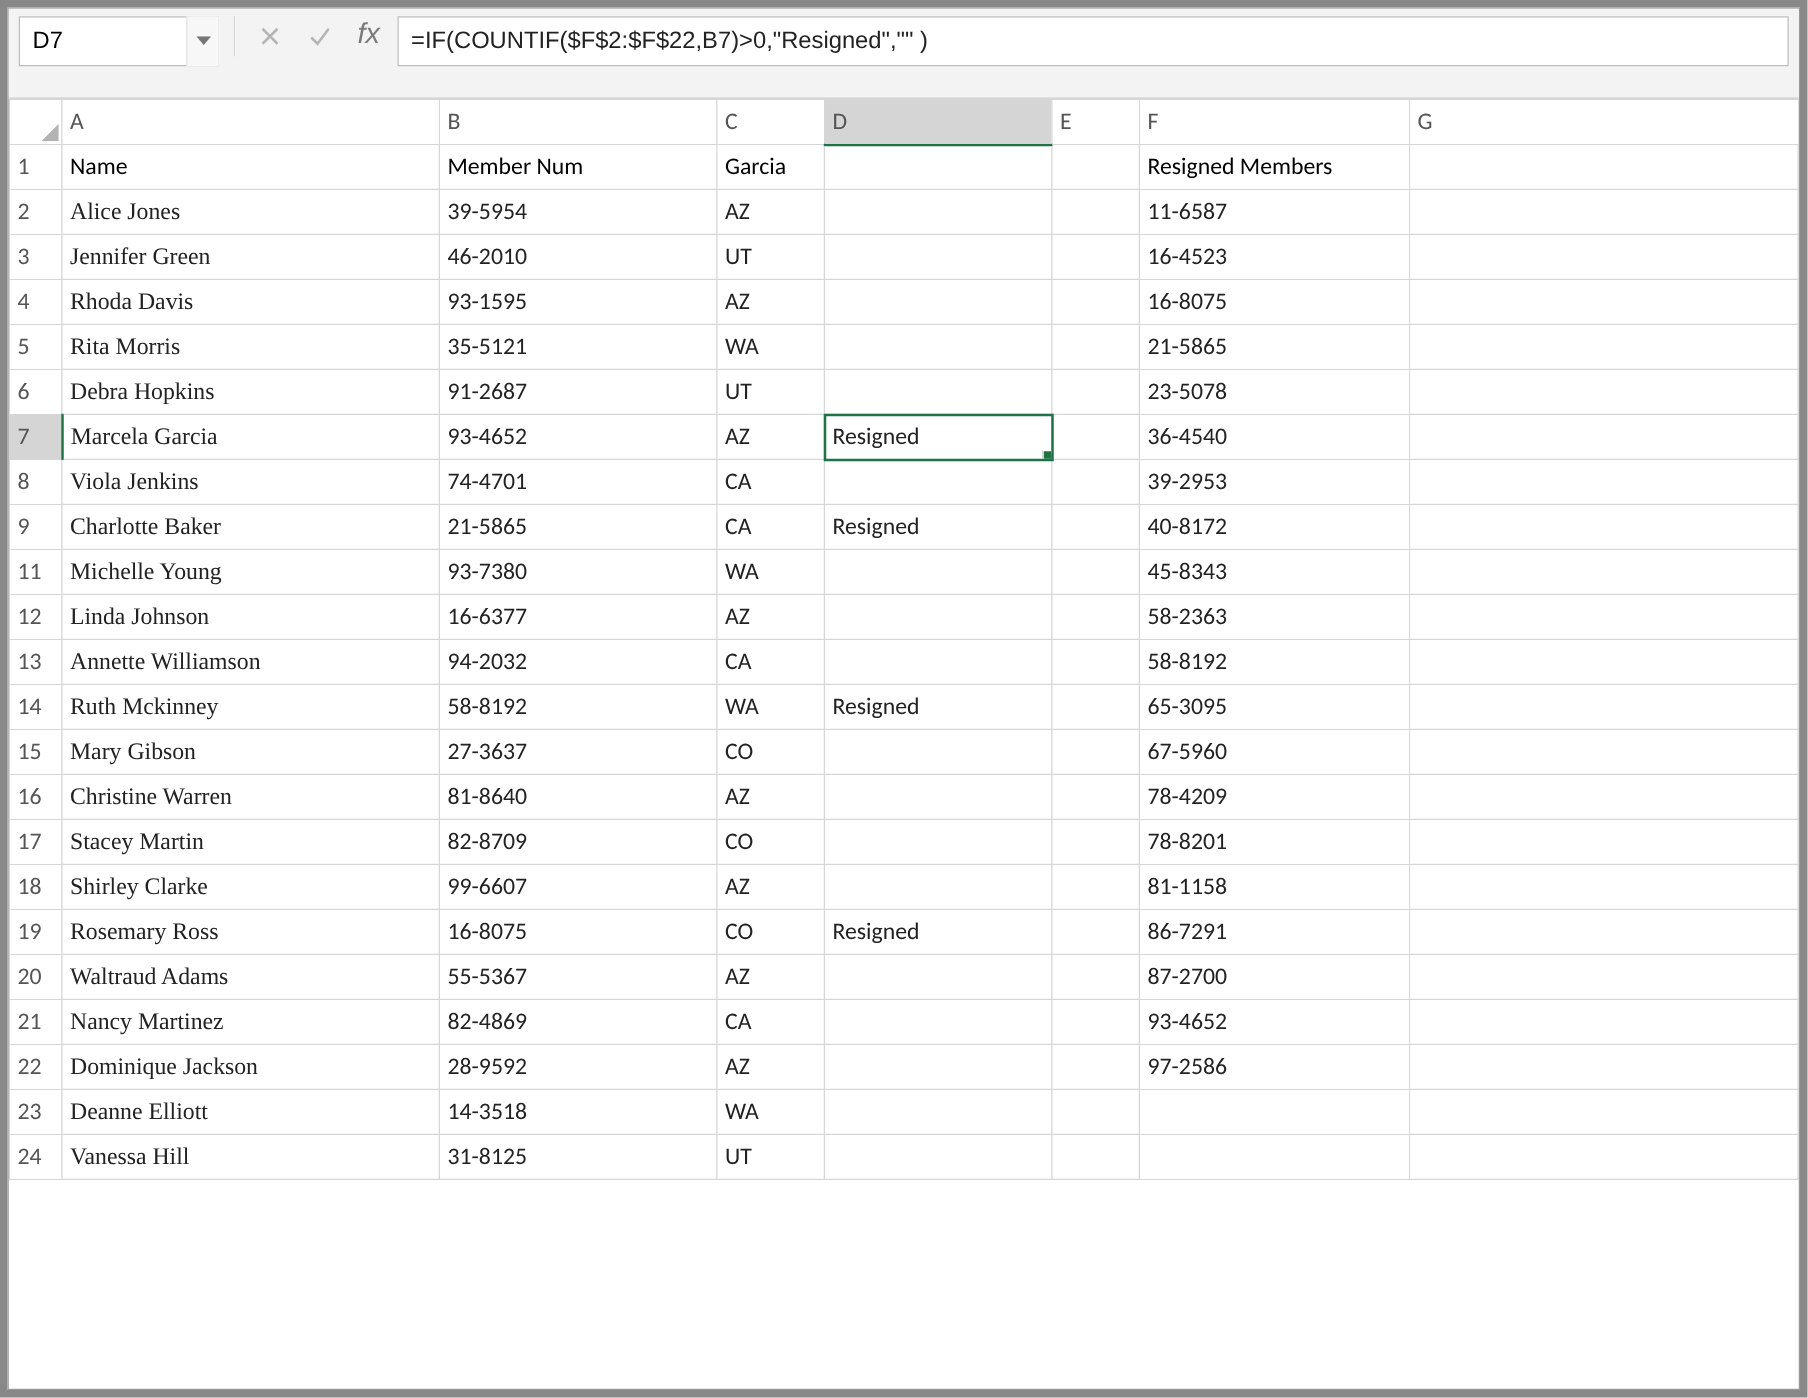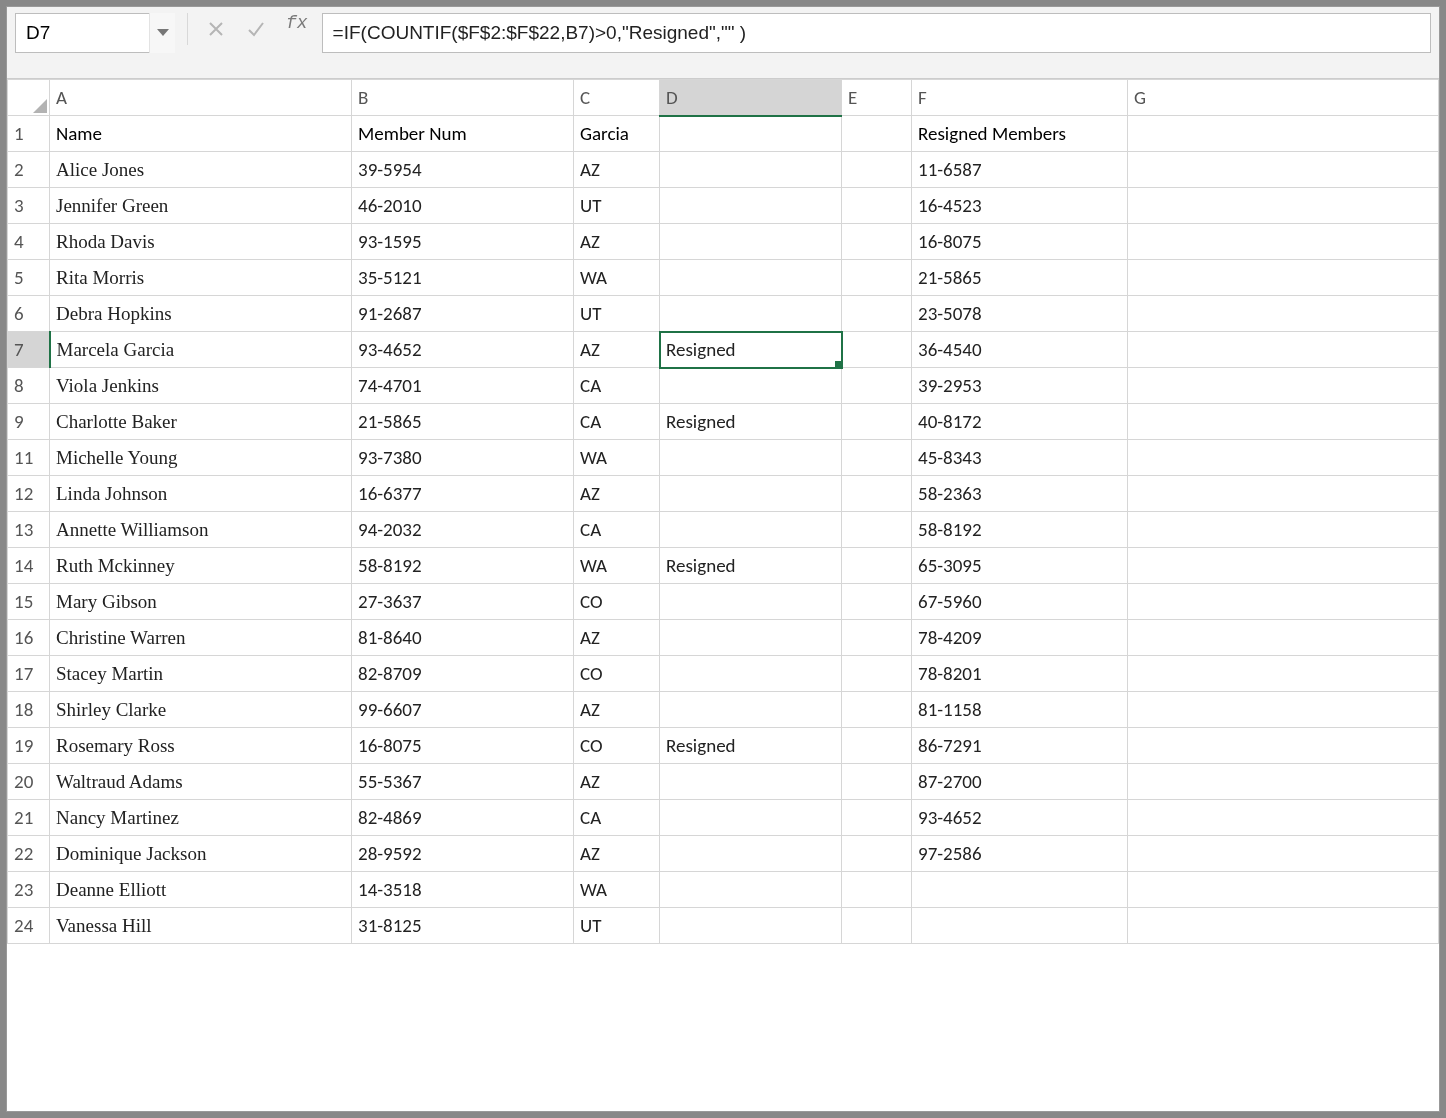--- a/index.html
+++ b/index.html
@@ -56,23 +56,23 @@
   }
   .fb-btn {
     width: 32px; height: 32px;
     display: flex; align-items: center; justify-content: center;
     color: #aaa;
   }
   .fb-btn svg { width: 18px; height: 18px; stroke: #b5b5b5; stroke-width: 2; fill: none; }
   .fx-label {
     font-style: italic;
     color: #7a7a7a;
-    font-size: 18px;
+    font-size: 23px;
     padding: 0 6px;
-    font-family: Liberation Mono, monospace;
+    font-family: Liberation Sans, sans-serif;
   }
   .formula-input {
     flex: 1;
     height: 40px;
     border: 1px solid #bdbdbd;
     background: #fff;
     padding: 4px 10px;
     font-size: 19px;
     color: #222;
   }

